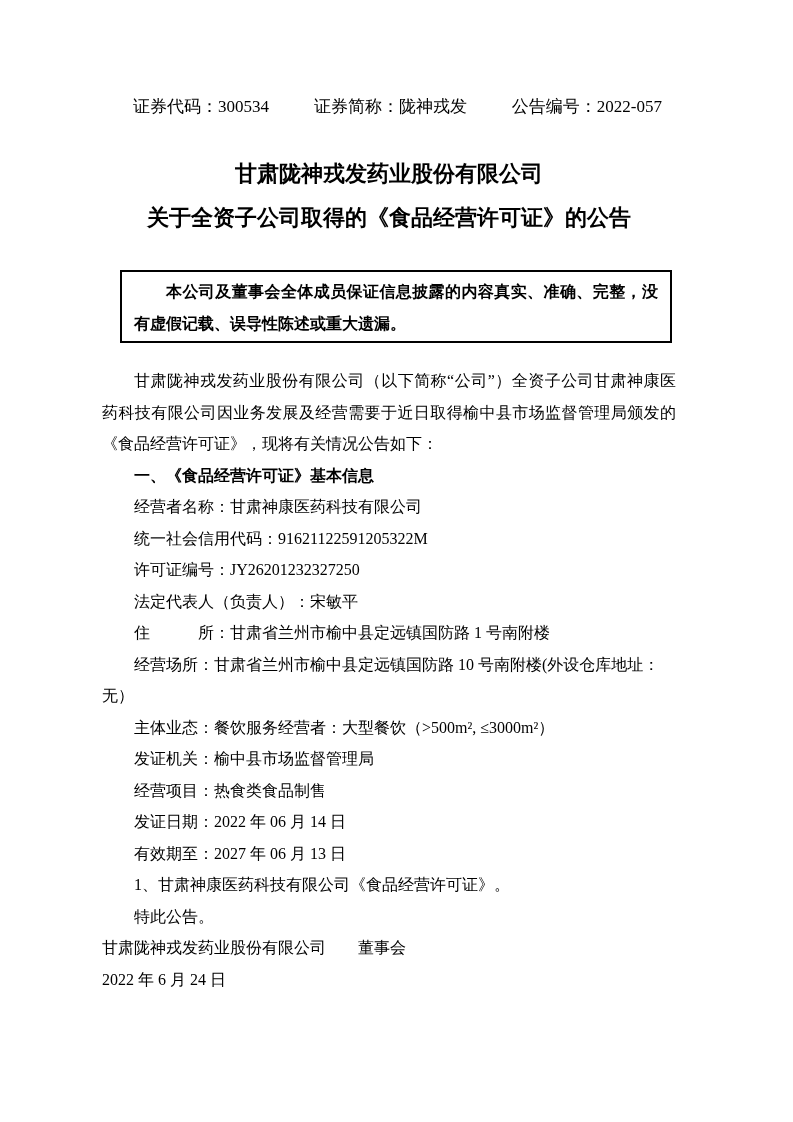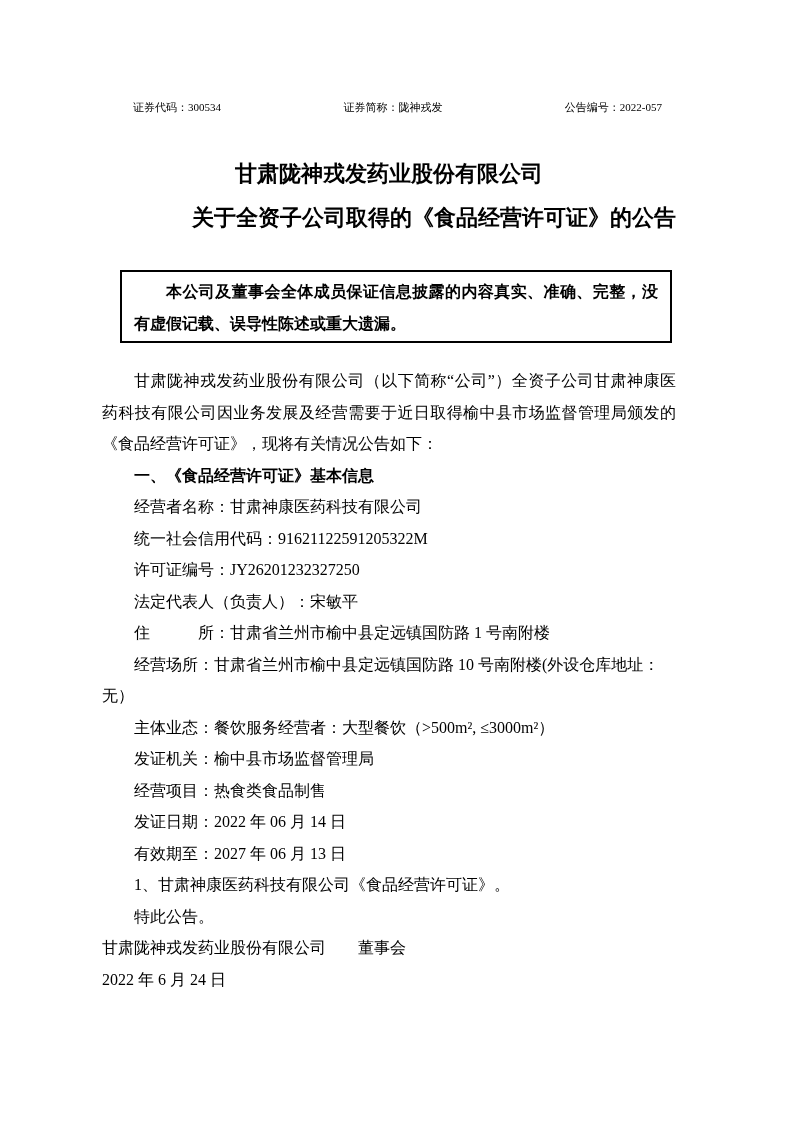--- a/index.html
+++ b/index.html
@@ -14,35 +14,35 @@
     box-sizing: border-box;
     background: #ffffff;
     color: #000000;
     padding: 96px 117px 0 102px;
     font-family: "Liberation Serif", "DejaVu Serif", serif;
     overflow: hidden;
   }
   .header-row {
     display: flex;
     justify-content: space-between;
-    font-size: 11px;
+    font-size: 17px;
     line-height: 22px;
     margin: 0 14px 0 31px;
     white-space: nowrap;
   }
   .title-line {
     text-align: center;
     font-weight: bold;
     font-size: 22px;
     line-height: 30px;
     margin: 0;
     font-family: "Liberation Serif", "DejaVu Serif", serif;
   }
   .title-line1 { margin-top: 41px; }
-  .title-line2 { margin-top: 14px; text-align: right; }
+  .title-line2 { margin-top: 14px; }
   .disclaimer-box {
     margin: 37px 4px 0 18px;
     border: 2px solid #000000;
     padding: 4px 12px 2px 12px;
   }
   .disclaimer-box p {
     margin: 0;
     font-family: "Liberation Sans", "DejaVu Sans", sans-serif;
     font-weight: bold;
     font-size: 16px;

